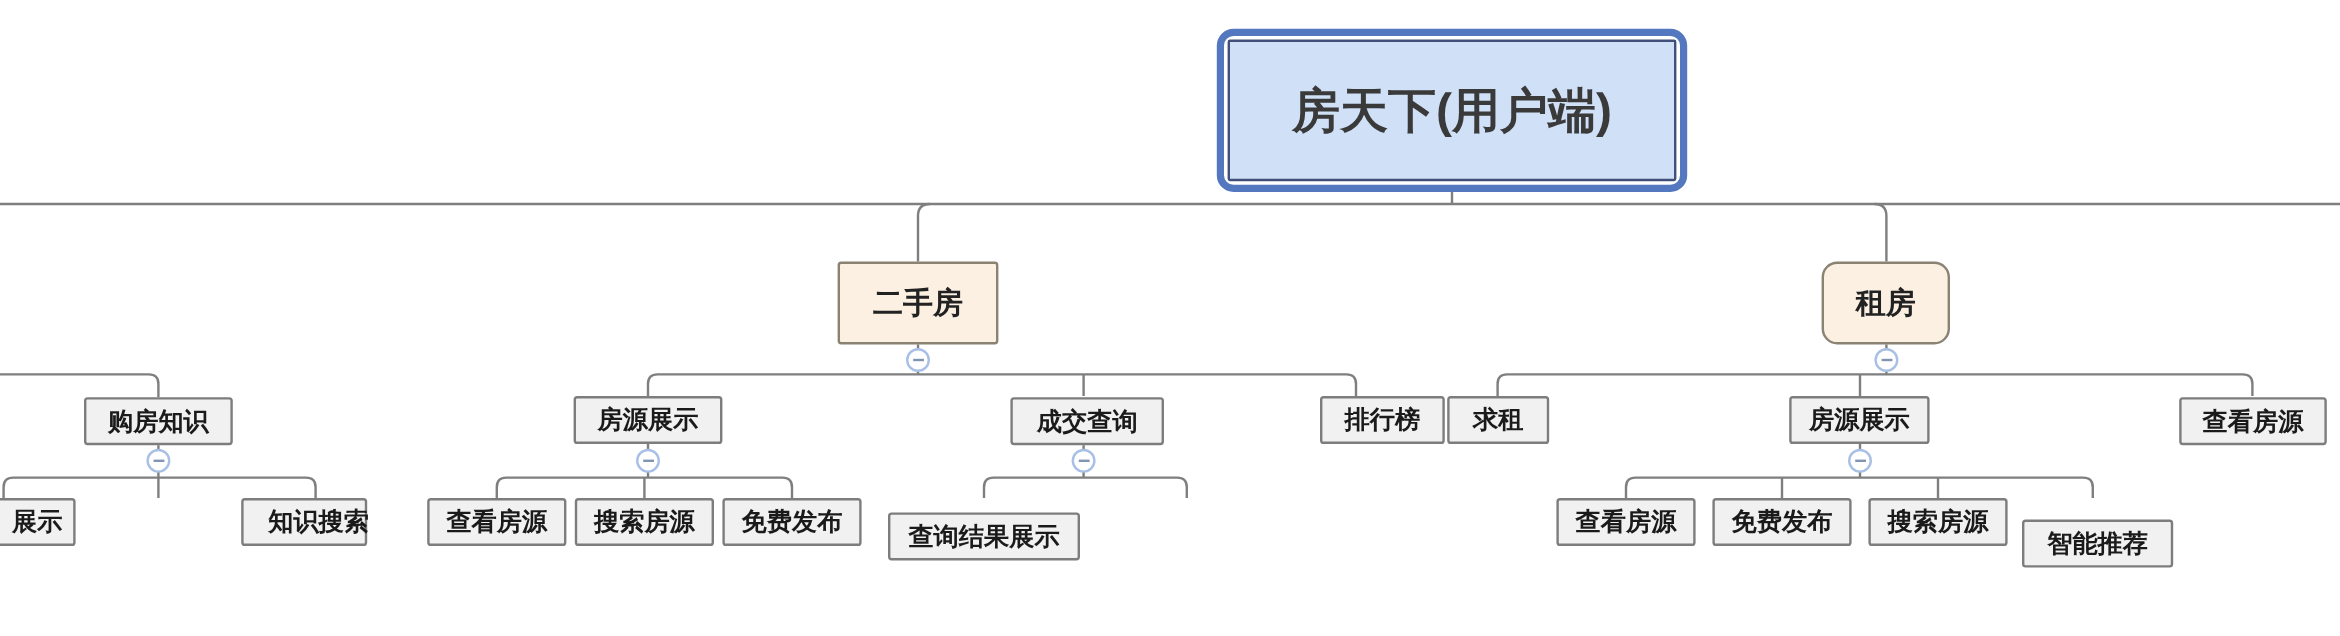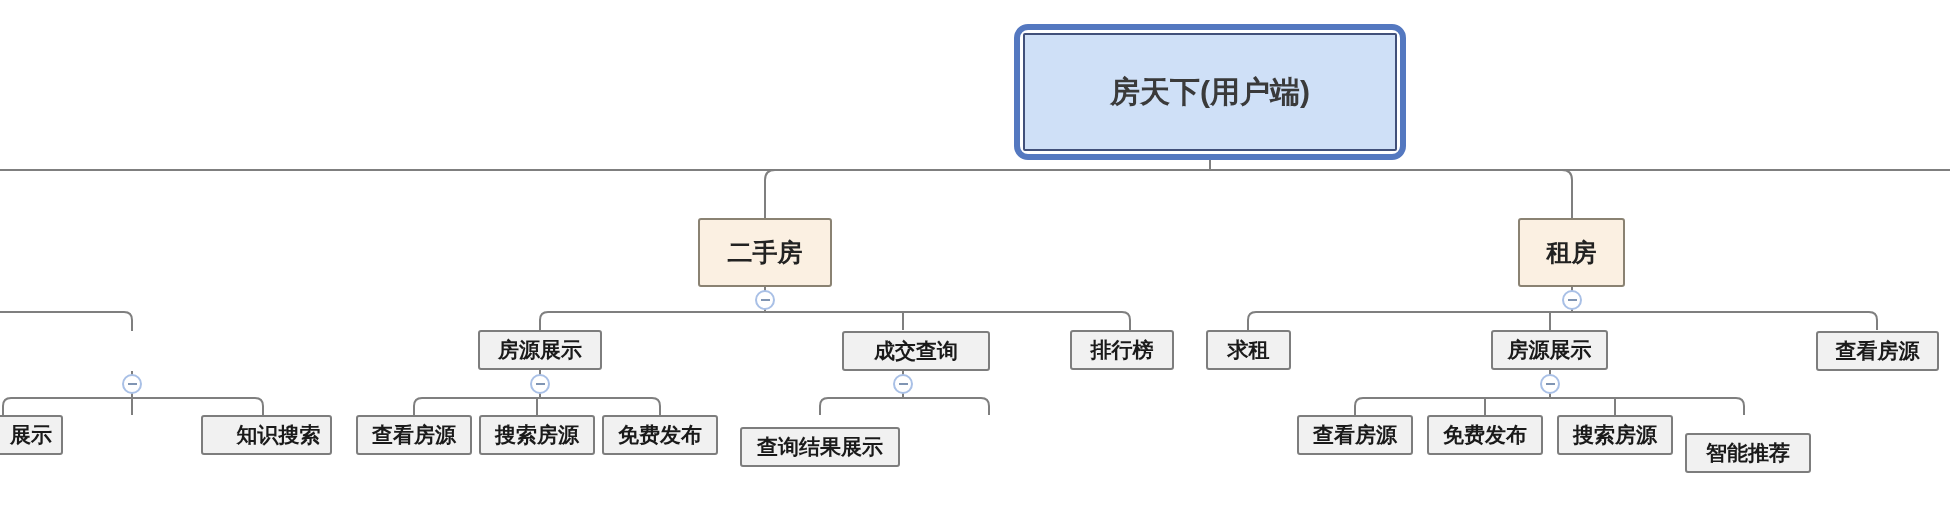--- a/index.html
+++ b/index.html
@@ -39,21 +39,21 @@
     border-radius:14px;
     padding:3px;
   }
   .root-inner{
     box-sizing:border-box;
     width:100%;height:100%;
     background:#cfe0f7;
     border:2px solid #41507a;
     border-radius:2px;
     display:flex;align-items:center;justify-content:center;
-    font-size:30px;font-weight:700;color:#3a3a3a;
+    font-size:40px;font-weight:700;color:#3a3a3a;
     white-space:nowrap;
   }
   .collapse{
     position:absolute;z-index:4;
     box-sizing:border-box;
     width:20px;height:20px;
     background:#ffffff;
     border:2px solid #a9c0e6;
     border-radius:50%;
     display:flex;align-items:center;justify-content:center;
@@ -124,47 +124,50 @@
       <span class="minus"></span>
     </div>
 
   <div class="root-outer">
     <div class="root-inner">房天下(用户端)</div>
   </div>
 
   <div class="node branch" style="left:698px;top:218px;width:134px;">
       <span>二手房</span>
     </div>
-  <div class="node branch" style="left:1518px;top:218px;width:107px;">
+  <div class="node branch" style="left:1518px;top:218px;width:107px;border-radius:13px;">
       <span>租房</span>
     </div>
 
+  <div class="node" style="left:70px;top:331px;width:124px;">
+      <span>购房知识</span>
+    </div>
   <div class="node" style="left:478px;top:330px;width:124px;">
       <span>房源展示</span>
     </div>
-  <div class="node" style="left:842px;top:331px;width:148px;">
+  <div class="node" style="left:842px;top:331px;width:128px;">
       <span>成交查询</span>
     </div>
-  <div class="node" style="left:1070px;top:330px;width:104px;">
+  <div class="node" style="left:1100px;top:330px;width:104px;">
       <span>排行榜</span>
     </div>
   <div class="node" style="left:1206px;top:330px;width:85px;">
       <span>求租</span>
     </div>
   <div class="node" style="left:1491px;top:330px;width:117px;">
       <span>房源展示</span>
     </div>
   <div class="node" style="left:1816px;top:331px;width:123px;">
       <span>查看房源</span>
     </div>
 
   <div class="node align-right" style="left:-60px;top:415px;width:123px;">
       <span>展示</span>
     </div>
-  <div class="node" style="left:201px;top:415px;width:131px;padding-left:24px;">
+  <div class="node" style="left:201px;top:415px;width:105px;padding-left:24px;">
       <span>知识搜索</span>
     </div>
   <div class="node" style="left:356px;top:415px;width:116px;">
       <span>查看房源</span>
     </div>
   <div class="node" style="left:479px;top:415px;width:116px;">
       <span>搜索房源</span>
     </div>
   <div class="node" style="left:602px;top:415px;width:116px;">
       <span>免费发布</span>

